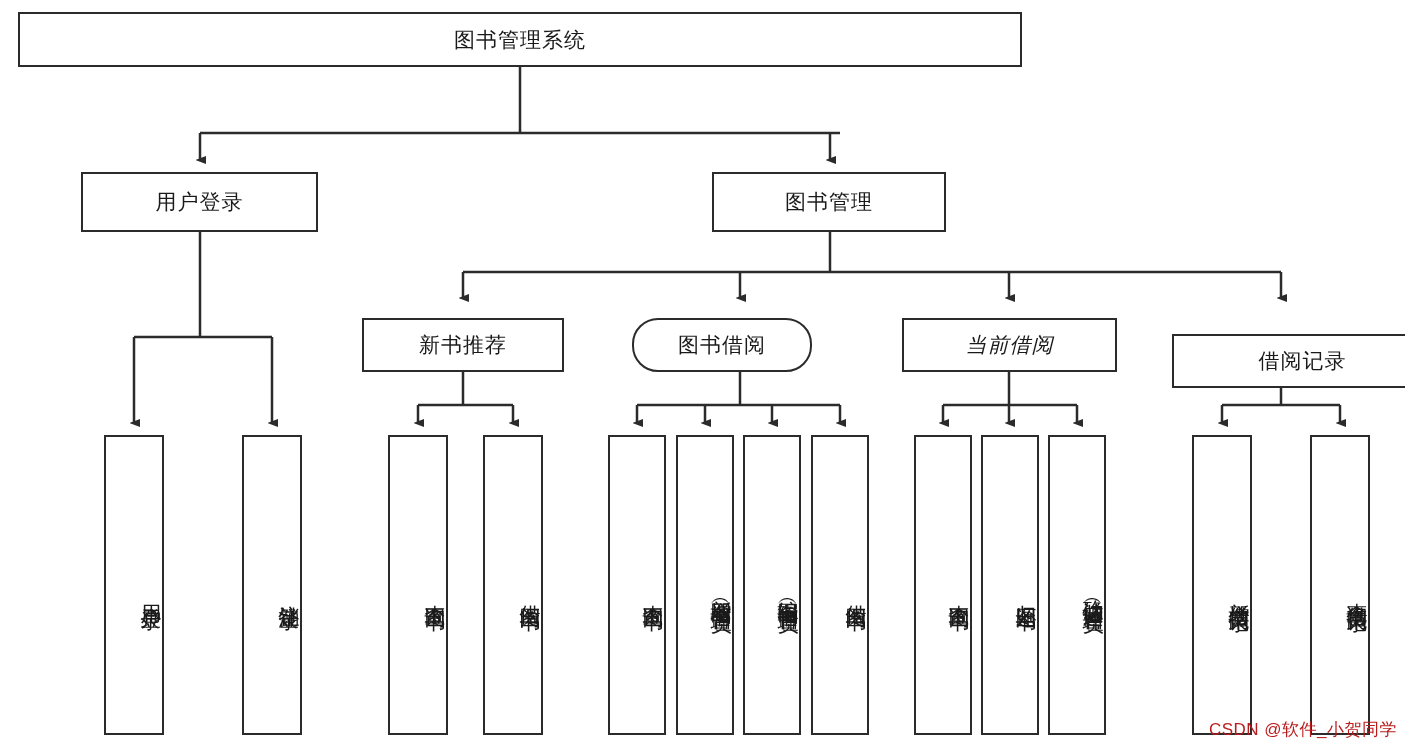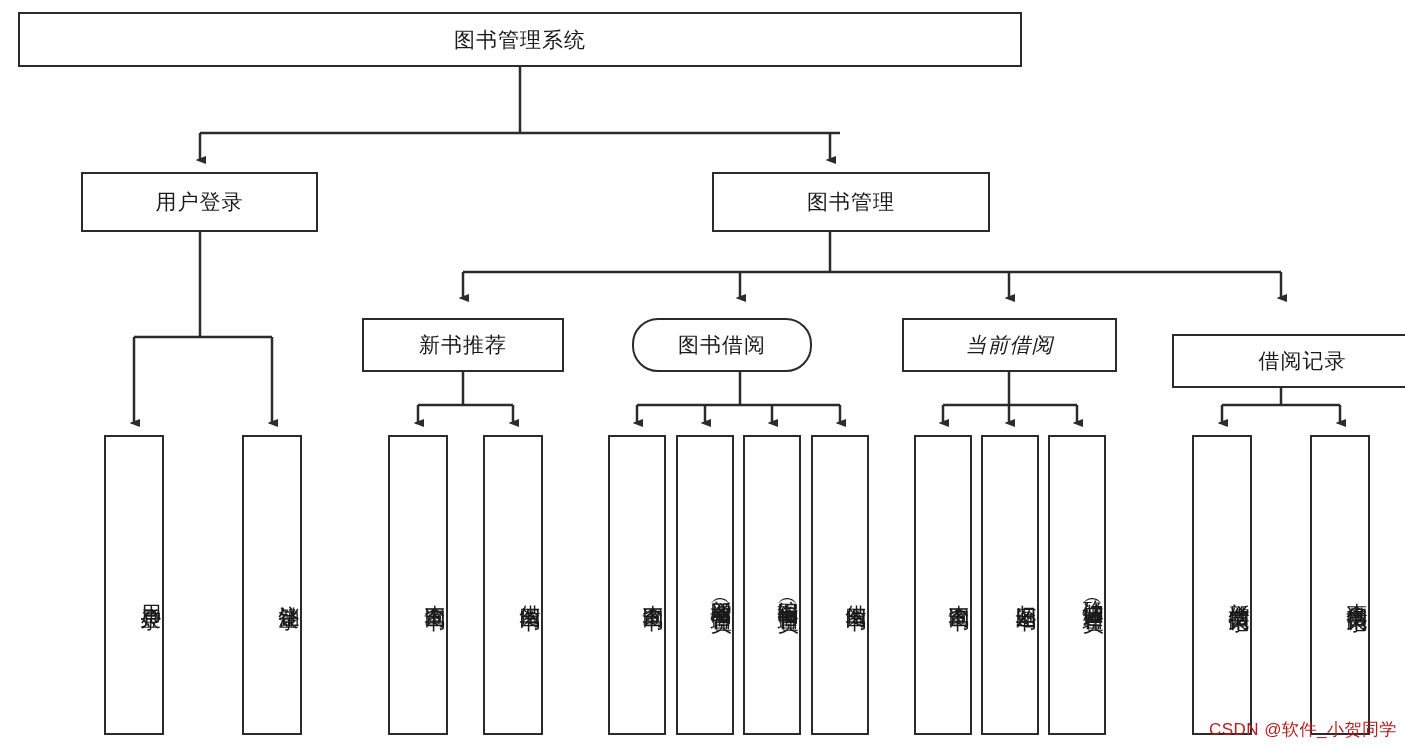--- a/index.html
+++ b/index.html
@@ -123,21 +123,21 @@
     </g>
   </svg>
 
   <div class="node horiz" style="left:18px; top:12px; width:1004px; height:55px;">
     <span>图书管理系统</span>
   </div>
 
   <div class="node horiz" style="left:81px; top:172px; width:237px; height:60px;">
     <span>用户登录</span>
   </div>
-  <div class="node horiz" style="left:712px; top:172px; width:278px; height:60px;">
+  <div class="node horiz" style="left:712px; top:172px; width:234px; height:60px;">
     <span>图书管理</span>
   </div>
 
   <div class="node horiz" style="left:362px; top:318px; width:202px; height:54px;">
     <span>新书推荐</span>
   </div>
   <div class="node horiz" style="left:632px; top:318px; width:180px; height:54px;border-radius:26px;">
     <span>图书借阅</span>
   </div>
   <div class="node horiz" style="left:902px; top:318px; width:215px; height:54px;font-style:italic;">

